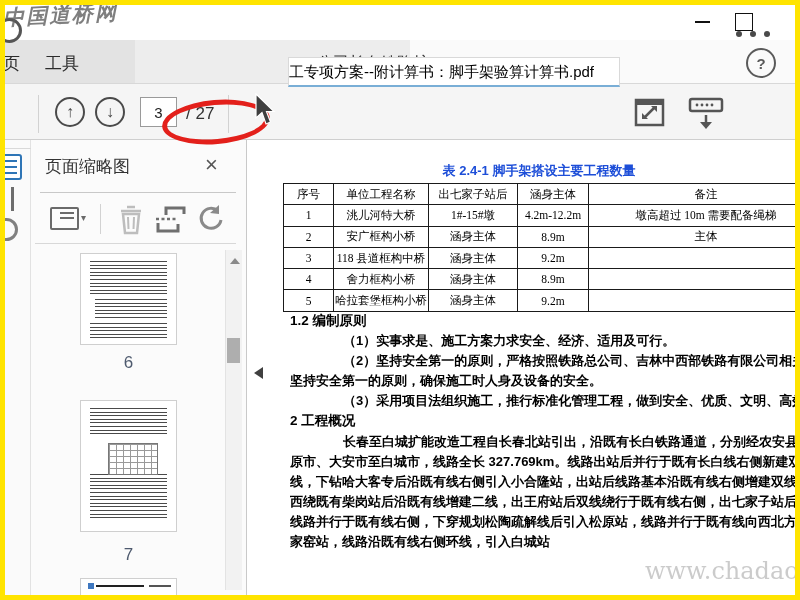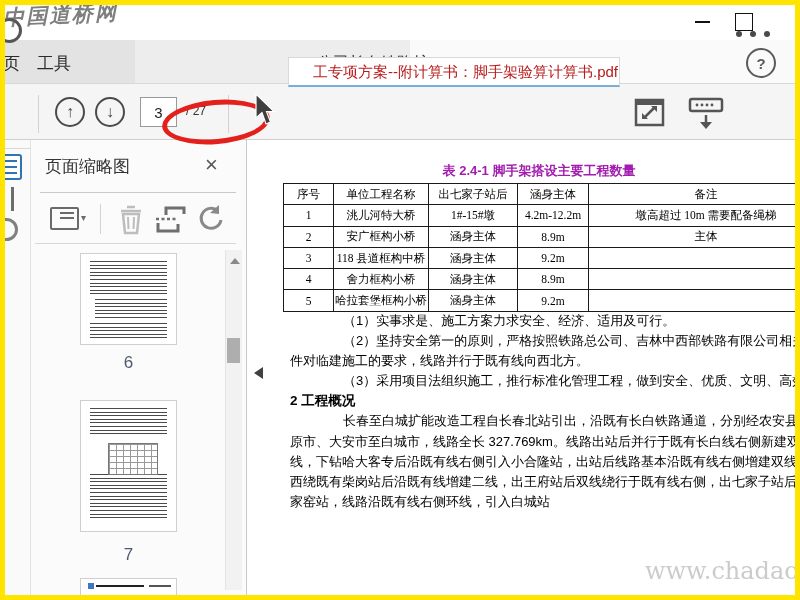--- a/index.html
+++ b/index.html
@@ -13,44 +13,44 @@
   .titlebar{left:0;top:0;width:790px;height:35px;background:#fff;}
   .title-text{left:3px;top:9px;font-size:15px;color:#121212;white-space:nowrap;}
   .btn-min{left:690px;top:16px;width:15px;height:2px;background:#111;}
   .btn-max{left:730px;top:8px;width:16px;height:16px;border:1.6px solid #111;background:#fff;}
 
   
   .tabbar{left:0;top:35px;width:790px;height:44px;background:#fafafa;}
   .tabs-left{left:0;top:0;width:130px;height:44px;background:#e3e3e3;}
   .tab{position:absolute;top:12px;font-size:17px;color:#2b2b2b;white-space:nowrap;cursor:default;}
   .tab-home{left:-2px;}
-  .tab-tools{left:32px;}
+  .tab-tools{left:40px;}
   .doc-tab{left:130px;top:0;width:275px;height:44px;background:#ededed;}
   .doc-tab-label{left:166px;top:13px;font-size:16px;color:#333;white-space:nowrap;}
   .tab-sep{left:0;top:78px;width:790px;height:1px;background:#d8d8d8;}
   .help-circle{left:741px;top:43px;width:26px;height:26px;border:2.5px solid #5a5a5a;border-radius:50%;
     display:flex;align-items:center;justify-content:center;font-size:15px;font-weight:bold;color:#5a5a5a;}
 
   
   .toolbar{left:0;top:79px;width:790px;height:56px;background:#f5f5f5;border-bottom:1px solid #cfcfcf;box-sizing:border-box;}
   .search-part{left:-8px;top:13px;width:19px;height:19px;border:3px solid #555;border-radius:50%;}
   .vsep{position:absolute;width:1px;height:38px;background:#d2d2d2;top:11px;}
   .circle-btn{position:absolute;top:13px;width:26px;height:26px;border:2.5px solid #4a4a4a;border-radius:50%;
     box-sizing:content-box;display:flex;align-items:center;justify-content:center;
     font-size:16px;font-weight:bold;color:#4a4a4a;line-height:1;}
   .page-box{left:135px;top:13px;width:37px;height:30px;border:1px solid #9a9a9a;background:#fff;
     text-align:center;font-size:15px;color:#222;box-sizing:border-box;font-family:"Liberation Sans",sans-serif;}
-  .page-total{left:181px;top:20px;font-size:12px;color:#333;white-space:nowrap;}
+  .page-total{left:181px;top:20px;font-size:17px;color:#333;white-space:nowrap;}
   .dots{left:731px;top:26px;display:flex;gap:8px;}
   .dots i{width:6px;height:6px;border-radius:50%;background:#4a4a4a;}
 
   
   .dropdown{left:283px;top:52px;width:330px;background:#fff;border:1px solid #d9d9d9;
     border-bottom:2px solid #79aed6;z-index:30;}
-  .dd-row{height:27px;line-height:27px;padding-left:24px;font-size:15px;color:#b91c1c;
+  .dd-row{height:27px;line-height:27px;padding-left:0;font-size:15px;color:#000000;
     border-bottom:1px solid #abcfe9;white-space:nowrap;overflow:hidden;cursor:default;}
   .dd-row:last-child{border-bottom:none;}
 
   
   .strip{left:0;top:135px;width:26px;height:455px;background:#fafafa;border-right:1px solid #e2e2e2;box-sizing:border-box;}
   .strip-sep{left:0;top:143px;width:26px;height:1px;background:#d9d9d9;}
   .frag-blue{left:-9px;top:149px;width:22px;height:22px;border:2px solid #2e75b6;border-radius:3px;background:#fff;}
   .frag-blue i{display:block;height:2px;background:#2e75b6;margin:4px 3px 0 3px;}
   .frag-bar{left:6px;top:182px;width:3px;height:24px;background:#6d6d6d;}
   .frag-hook{left:-10px;top:213px;width:17px;height:17px;border:3px solid #808080;border-radius:50%;}
@@ -72,26 +72,26 @@
   .grid-box{position:absolute;border:1px solid #777;
     background:repeating-linear-gradient(to bottom,#999 0,#999 1px,transparent 1px,transparent 6px),
                repeating-linear-gradient(to right,#999 0,#999 1px,transparent 1px,transparent 7px);}
   .sb-track{left:220px;top:245px;width:17px;height:340px;background:#f2f2f2;border-left:1px solid #e3e3e3;box-sizing:border-box;}
   .sb-up{left:225px;top:253px;width:0;height:0;border-left:5px solid transparent;border-right:5px solid transparent;border-bottom:6px solid #8a8a8a;}
   .sb-thumb{left:222px;top:333px;width:13px;height:25px;background:#aeaeae;}
   .collapse{left:249px;top:362px;width:0;height:0;border-top:6px solid transparent;border-bottom:6px solid transparent;border-right:9px solid #404040;}
 
   
   .docpane{left:277px;top:135px;width:513px;height:455px;background:#fff;font-family:"Liberation Serif",serif;}
-  .doc-caption{left:278px;top:157px;width:512px;text-align:center;font-size:13px;font-weight:bold;color:#a21caf;white-space:nowrap;}
+  .doc-caption{left:278px;top:157px;width:512px;text-align:center;font-size:13px;font-weight:bold;color:#1d4ed8;white-space:nowrap;}
   .doc-table{left:278px;top:178px;border-collapse:collapse;table-layout:fixed;width:540px;font-family:"Liberation Serif",serif;}
   .doc-table td,.doc-table th{border:1px solid #1a1a1a;font-size:11.5px;font-weight:normal;
     color:#000;text-align:center;padding:0;height:20.3px;white-space:nowrap;overflow:hidden;}
   .doc-body{left:285px;top:306px;width:505px;}
-  .line{height:20.1px;line-height:20.1px;font-size:13px;color:#000;white-space:nowrap;overflow:hidden;}
+  .line{height:20.1px;line-height:20.1px;font-size:13px;color:#000;white-space:nowrap;overflow:hidden;font-weight:bold;}
   .line.bold{font-weight:bold;font-family:"Liberation Sans",sans-serif;font-size:13.5px;}
   .line.indent{padding-left:53px;}
 
   
   .red-ellipse{left:157px;top:95px;width:98px;height:34px;border:5px solid #e3201b;border-radius:50%;
     transform:rotate(-5deg);z-index:40;}
   .cursor{left:248px;top:88px;z-index:50;}
   .wm-tl{left:-2px;top:-4px;font-family:"Liberation Serif",serif;font-style:italic;font-weight:bold;
     font-size:21px;color:rgba(95,95,95,.8);letter-spacing:2px;transform:rotate(-3deg);z-index:60;white-space:nowrap;}
   .wm-br{left:640px;top:552px;font-family:"DejaVu Serif",serif;font-size:24px;
@@ -265,29 +265,31 @@
           <tr>
             <td>5</td>
             <td>哈拉套堡框构小桥</td>
             <td>涵身主体</td>
             <td>9.2m</td>
             <td></td>
           </tr>
         </tbody>
     </table>
     <div class="abs doc-body">
+        <div class="line bold">1.2 编制原则</div>
         <div class="line indent">（1）实事求是、施工方案力求安全、经济、适用及可行。</div>
         <div class="line indent">（2）坚持安全第一的原则，严格按照铁路总公司、吉林中西部铁路有限公司相关文</div>
-        <div class="line">件对临建施工的要求，线路并行于既有线向西北方。</div>
+        <div class="line">坚持安全第一的原则，确保施工时人身及设备的安全。</div>
         <div class="line indent">（3）采用项目法组织施工，推行标准化管理工程，做到安全、优质、文明、高效。</div>
         <div class="line bold">2 工程概况</div>
         <div class="line indent">长春至白城扩能改造工程自长春北站引出，沿既有长白铁路通道，分别经农安县、松</div>
         <div class="line">原市、大安市至白城市，线路全长 327.769km。线路出站后并行于既有长白线右侧新建双</div>
         <div class="line">线，下钻哈大客专后沿既有线右侧引入小合隆站，出站后线路基本沿既有线右侧增建双线，</div>
         <div class="line">西绕既有柴岗站后沿既有线增建二线，出王府站后双线绕行于既有线右侧，出七家子站后，</div>
+        <div class="line">线路并行于既有线右侧，下穿规划松陶疏解线后引入松原站，线路并行于既有线向西北方</div>
         <div class="line">家窑站，线路沿既有线右侧环线，引入白城站</div>
       </div>
 
     <div class="abs dropdown">
         <div class="dd-row">工专项方案--附计算书：脚手架验算计算书.pdf</div>
       </div>
 
     <div class="abs red-ellipse"></div>
     <svg class="abs cursor" width="24" height="34">
       <path d="M3 1 L3 25 L9 19.5 L13 31 L17.5 29 L13.5 18.5 L21 18.5 Z" fill="#3f3f3f" stroke="#ffffff" stroke-width="1.2"></path>

